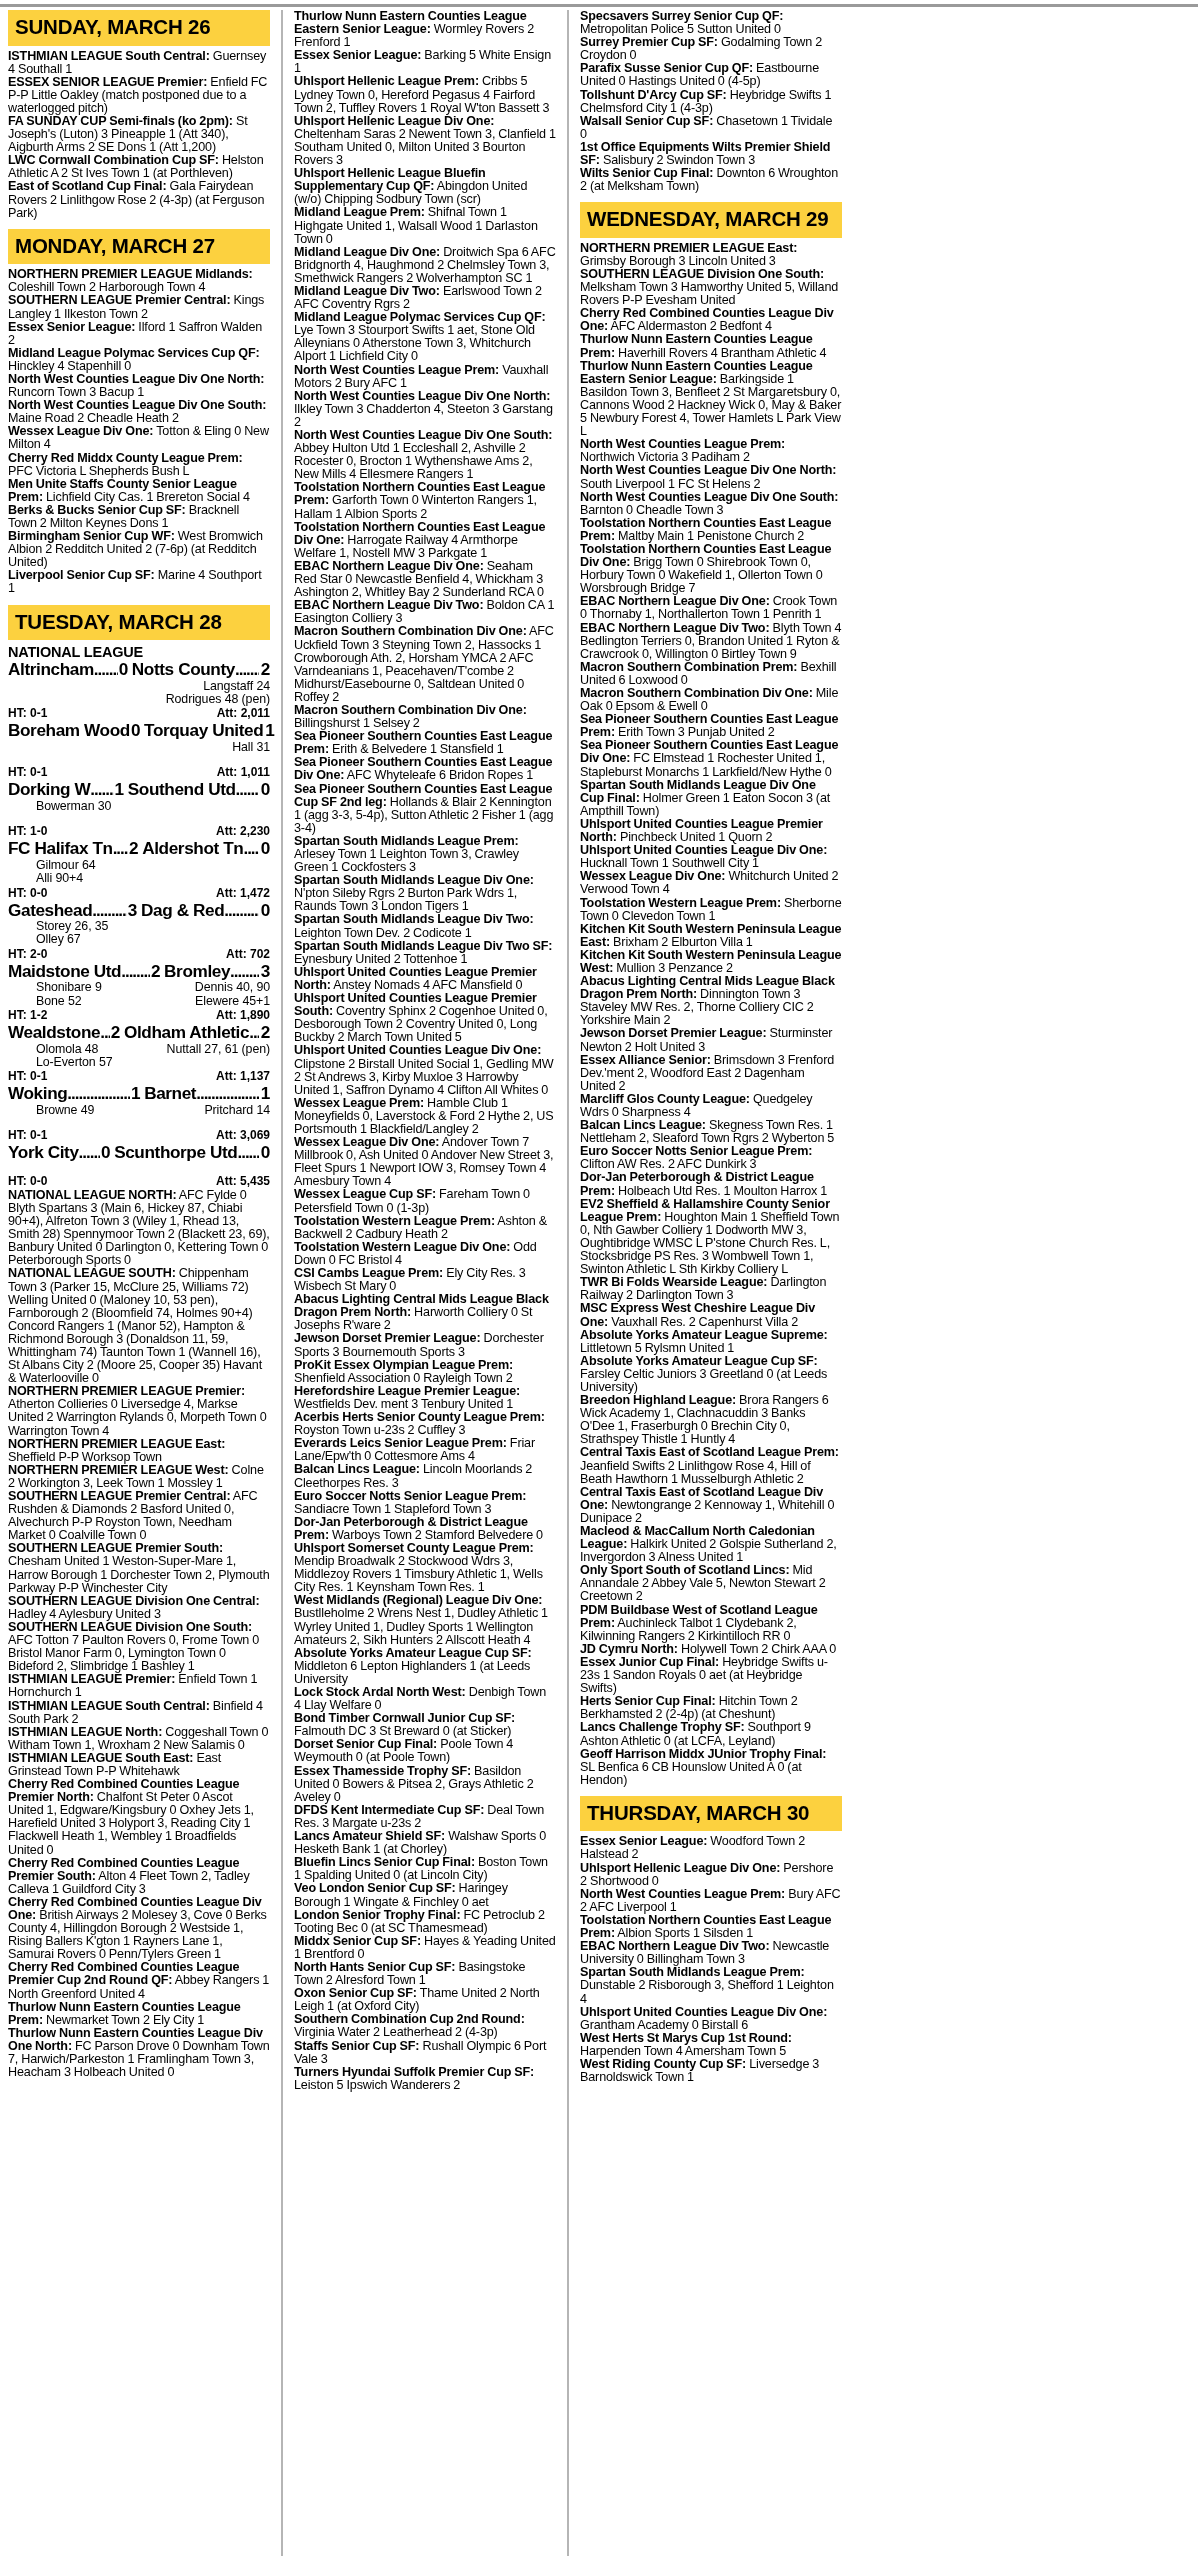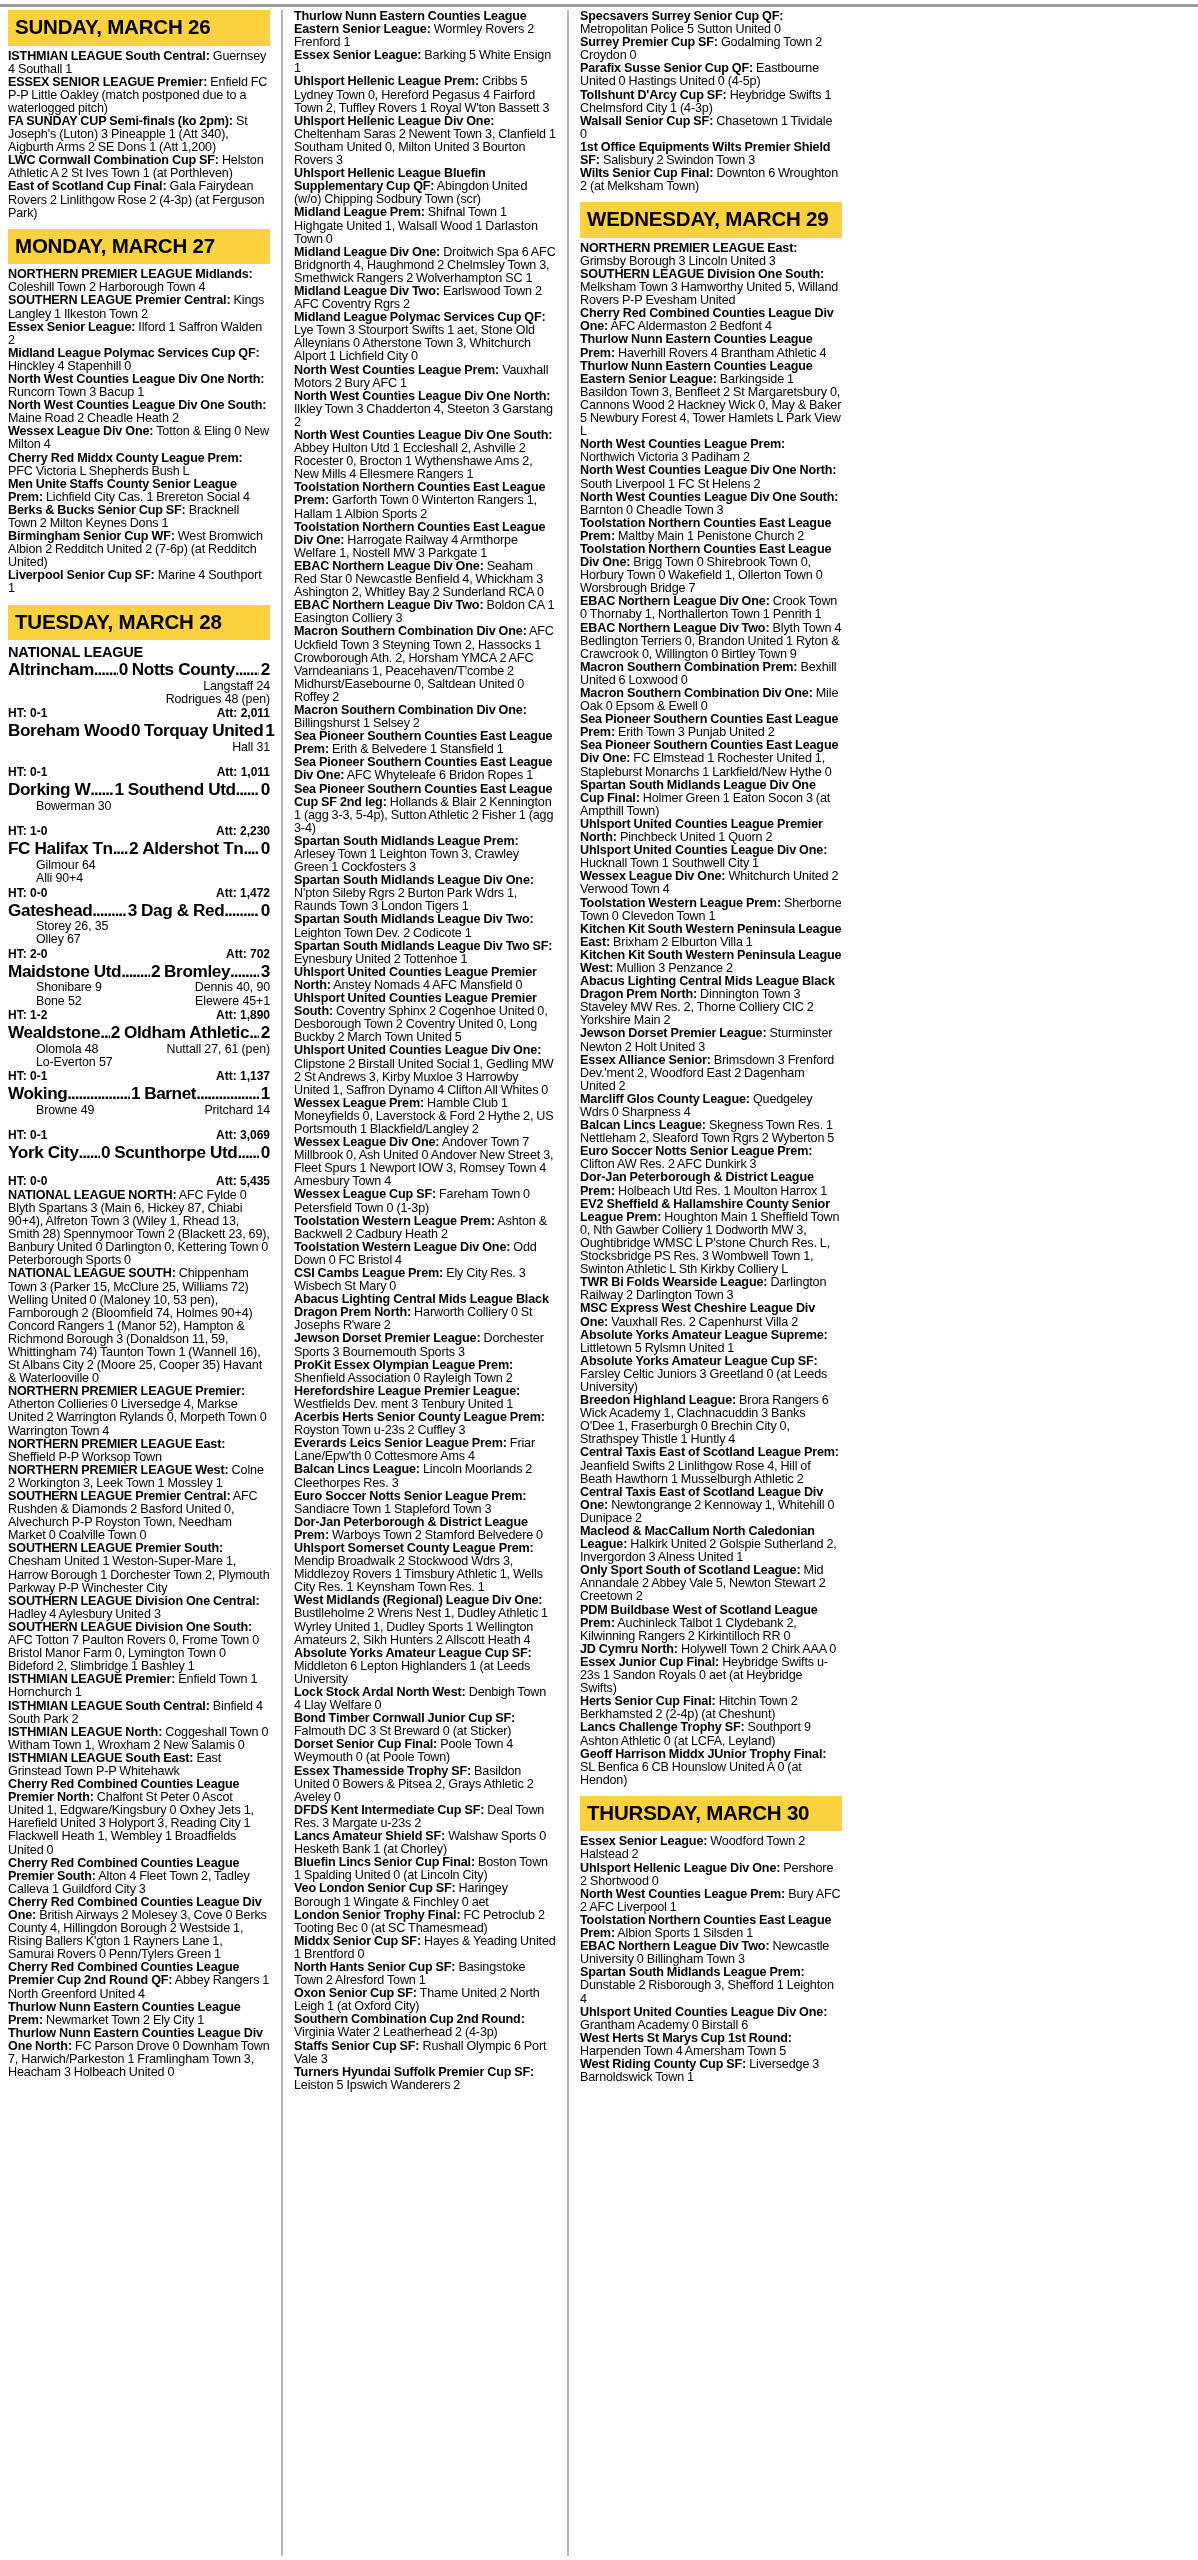--- a/index.html
+++ b/index.html
@@ -409,21 +409,21 @@
         <div class="entry"><b>Dor-Jan Peterborough &amp; District League Prem:</b><span class="rest"> Holbeach Utd Res. 1 Moulton Harrox 1</span></div>
         <div class="entry"><b>EV2 Sheffield &amp; Hallamshire County Senior League Prem:</b><span class="rest"> Houghton Main 1 Sheffield Town 0, Nth Gawber Colliery 1 Dodworth MW 3, Oughtibridge WMSC L P'stone Church Res. L, Stocksbridge PS Res. 3 Wombwell Town 1, Swinton Athletic L Sth Kirkby Colliery L</span></div>
         <div class="entry"><b>TWR Bi Folds Wearside League:</b><span class="rest"> Darlington Railway 2 Darlington Town 3</span></div>
         <div class="entry"><b>MSC Express West Cheshire League Div One:</b><span class="rest"> Vauxhall Res. 2 Capenhurst Villa 2</span></div>
         <div class="entry"><b>Absolute Yorks Amateur League Supreme:</b><span class="rest"> Littletown 5 Rylsmn United 1</span></div>
         <div class="entry"><b>Absolute Yorks Amateur League Cup SF:</b><span class="rest"> Farsley Celtic Juniors 3 Greetland 0 (at Leeds University)</span></div>
         <div class="entry"><b>Breedon Highland League:</b><span class="rest"> Brora Rangers 6 Wick Academy 1, Clachnacuddin 3 Banks O'Dee 1, Fraserburgh 0 Brechin City 0, Strathspey Thistle 1 Huntly 4</span></div>
         <div class="entry"><b>Central Taxis East of Scotland League Prem:</b><span class="rest"> Jeanfield Swifts 2 Linlithgow Rose 4, Hill of Beath Hawthorn 1 Musselburgh Athletic 2</span></div>
         <div class="entry"><b>Central Taxis East of Scotland League Div One:</b><span class="rest"> Newtongrange 2 Kennoway 1, Whitehill 0 Dunipace 2</span></div>
         <div class="entry"><b>Macleod &amp; MacCallum North Caledonian League:</b><span class="rest"> Halkirk United 2 Golspie Sutherland 2, Invergordon 3 Alness United 1</span></div>
-        <div class="entry"><b>Only Sport South of Scotland League:</b><span class="rest"> Mid Annandale 2 Abbey Vale 5, Newton Stewart 2 Creetown 2</span></div>
+        <div class="entry"><b>Only Sport South of Scotland Lincs:</b><span class="rest"> Mid Annandale 2 Abbey Vale 5, Newton Stewart 2 Creetown 2</span></div>
         <div class="entry"><b>PDM Buildbase West of Scotland League Prem:</b><span class="rest"> Auchinleck Talbot 1 Clydebank 2, Kilwinning Rangers 2 Kirkintilloch RR 0</span></div>
         <div class="entry"><b>JD Cymru North:</b><span class="rest"> Holywell Town 2 Chirk AAA 0</span></div>
         <div class="entry"><b>Essex Junior Cup Final:</b><span class="rest"> Heybridge Swifts u-23s 1 Sandon Royals 0 aet (at Heybridge Swifts)</span></div>
         <div class="entry"><b>Herts Senior Cup Final:</b><span class="rest"> Hitchin Town 2 Berkhamsted 2 (2-4p) (at Cheshunt)</span></div>
         <div class="entry"><b>Lancs Challenge Trophy SF:</b><span class="rest"> Southport 9 Ashton Athletic 0 (at LCFA, Leyland)</span></div>
         <div class="entry"><b>Geoff Harrison Middx JUnior Trophy Final:</b><span class="rest"> SL Benfica 6 CB Hounslow United A 0 (at Hendon)</span></div>
         <div class="daybar spaced">THURSDAY, MARCH 30</div>
         <div class="entry"><b>Essex Senior League:</b><span class="rest"> Woodford Town 2 Halstead 2</span></div>
         <div class="entry"><b>Uhlsport Hellenic League Div One:</b><span class="rest"> Pershore 2 Shortwood 0</span></div>
         <div class="entry"><b>North West Counties League Prem:</b><span class="rest"> Bury AFC 2 AFC Liverpool 1</span></div>

